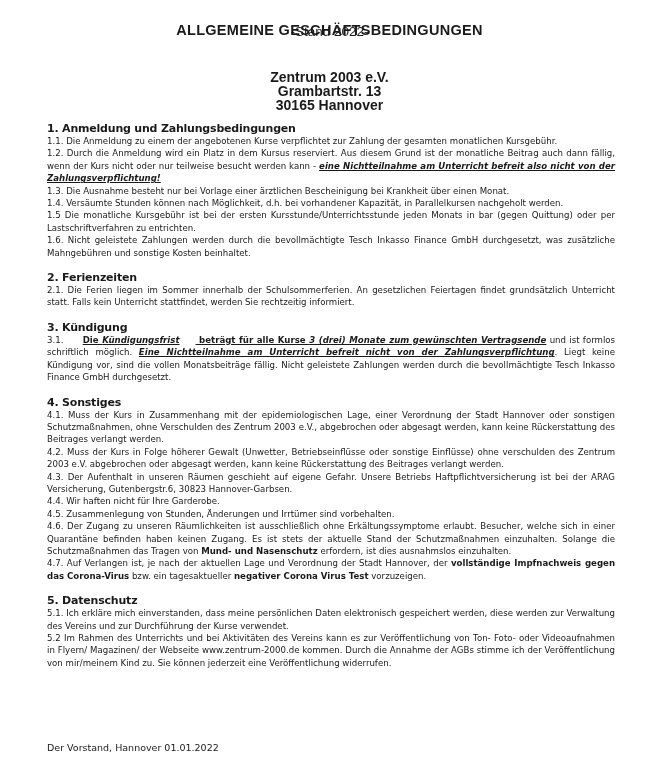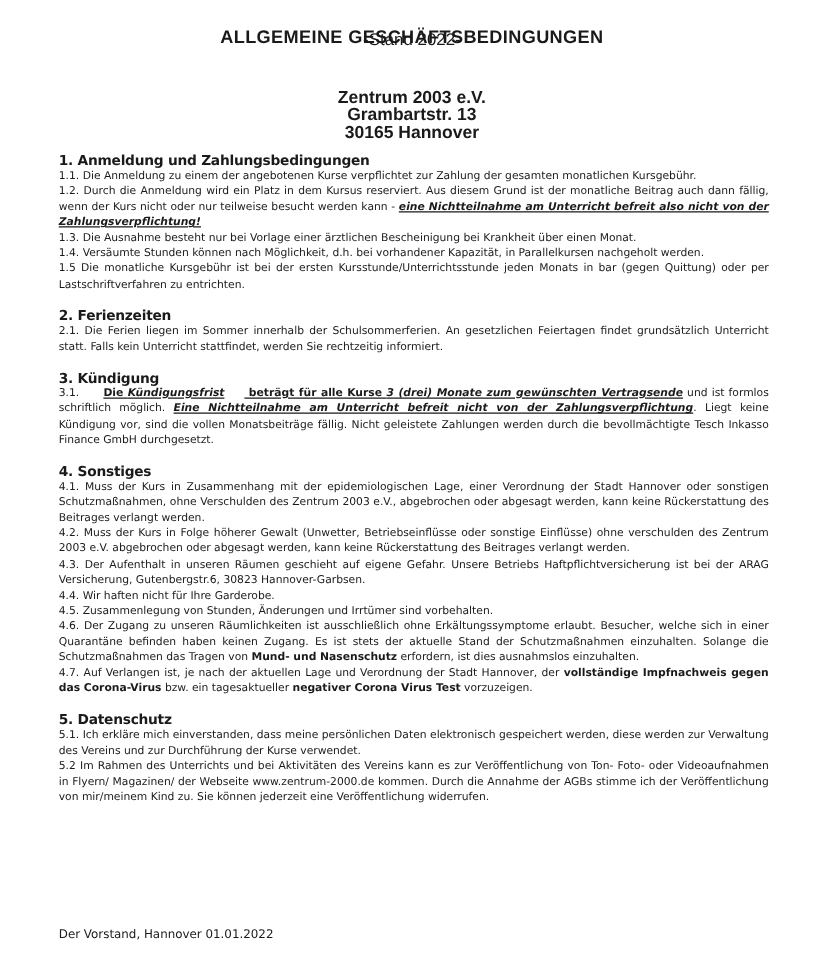--- a/index.html
+++ b/index.html
@@ -32,20 +32,21 @@
 
   <div class="content">
 
     <div class="section">
       <div class="sec-h">1. Anmeldung und Zahlungsbedingungen</div>
       <p class="p">1.1. Die Anmeldung zu einem der angebotenen Kurse verpflichtet zur Zahlung der gesamten monatlichen Kursgebühr.</p>
       <p class="p"><span>1.2. Durch die Anmeldung wird ein Platz in dem Kursus reserviert. Aus diesem Grund ist der monatliche Beitrag auch dann fällig, wenn der Kurs nicht oder nur teilweise besucht werden kann - </span><span class="bu">eine Nichtteilnahme am Unterricht befreit also nicht von der Zahlungsverpflichtung!</span></p>
       <p class="p">1.3. Die Ausnahme besteht nur bei Vorlage einer ärztlichen Bescheinigung bei Krankheit über einen Monat.</p>
       <p class="p">1.4. Versäumte Stunden können nach Möglichkeit, d.h. bei vorhandener Kapazität, in Parallelkursen nachgeholt werden.</p>
       <p class="p">1.5 Die monatliche Kursgebühr ist bei der ersten Kursstunde/Unterrichtsstunde jeden Monats in bar (gegen Quittung) oder per Lastschriftverfahren zu entrichten.</p>
+      <p class="p">1.6. Nicht geleistete Zahlungen werden durch die bevollmächtigte Tesch Inkasso Finance GmbH durchgesetzt, was zusätzliche Mahngebühren und sonstige Kosten beinhaltet.</p>
     </div>
 
     <div class="section">
       <div class="sec-h">2. Ferienzeiten</div>
       <p class="p">2.1. Die Ferien liegen im Sommer innerhalb der Schulsommerferien. An gesetzlichen Feiertagen findet grundsätzlich Unterricht statt. Falls kein Unterricht stattfindet, werden Sie rechtzeitig informiert.</p>
     </div>
 
     <div class="section">
       <div class="sec-h">3. Kündigung</div>
       <p class="p"><span>3.1. </span><span class="bo">Die </span><span class="bu">Kündigungsfrist</span><span class="bo"> beträgt für alle Kurse </span><span class="bu">3 (drei) Monate zum gewünschten Vertragsende</span><span> und ist formlos schriftlich möglich. </span><span class="bu">Eine Nichtteilnahme am Unterricht befreit nicht von der Zahlungsverpflichtung</span><span>.  Liegt keine Kündigung vor, sind die vollen Monatsbeiträge fällig. Nicht geleistete Zahlungen werden durch die bevollmächtigte Tesch Inkasso Finance GmbH durchgesetzt.</span></p>

